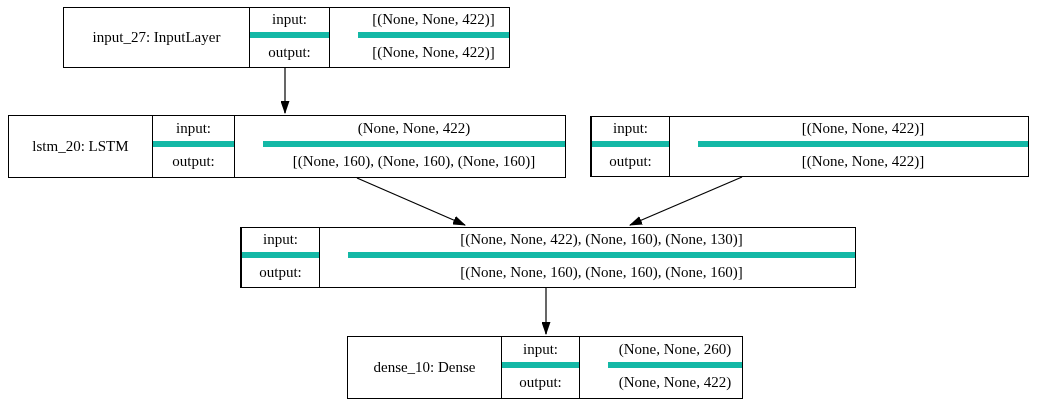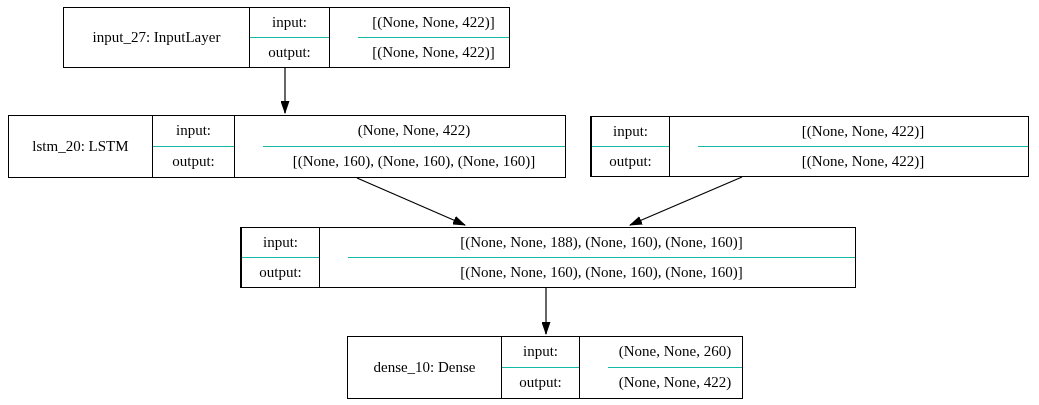--- a/index.html
+++ b/index.html
@@ -49,21 +49,21 @@
   .col-io { flex: 0 0 auto; }
   .col-vals { flex: 1 1 auto; padding-left: 28px; }
   .cell {
     flex: 1 1 50%;
     display: flex;
     align-items: center;
     justify-content: center;
     box-sizing: border-box;
     padding: 0 6px;
   }
-  .cell.top { border-bottom: 1px solid #14b8a6; }
+  .cell.top { border-bottom: 6px solid #14b8a6; }
 
   
   #node-input_27 { left: 63px;  top: 7px;   width: 447px; height: 61px; }
   #node-input_27 .node-label { width: 185px; }
   #node-input_27 .col-io     { width: 80px;  }
 
   #node-lstm_20  { left: 8px;   top: 115px; width: 558px; height: 63px; }
   #node-lstm_20 .node-label  { width: 143px; }
   #node-lstm_20 .col-io      { width: 82px;  }
 
@@ -130,21 +130,21 @@
       <div class="cell">[(None, None, 422)]</div>
     </div>
   </div>
 
   <div class="node" id="node-lstm_21">
     <div class="col col-io">
       <div class="cell top">input:</div>
       <div class="cell">output:</div>
     </div>
     <div class="col col-vals">
-      <div class="cell top">[(None, None, 188), (None, 160), (None, 160)]</div>
+      <div class="cell top">[(None, None, 422), (None, 160), (None, 130)]</div>
       <div class="cell">[(None, None, 160), (None, 160), (None, 160)]</div>
     </div>
   </div>
 
   <div class="node" id="node-dense_10">
     <div class="node-label">dense_10: Dense</div>
     <div class="col col-io">
       <div class="cell top">input:</div>
       <div class="cell">output:</div>
     </div>

